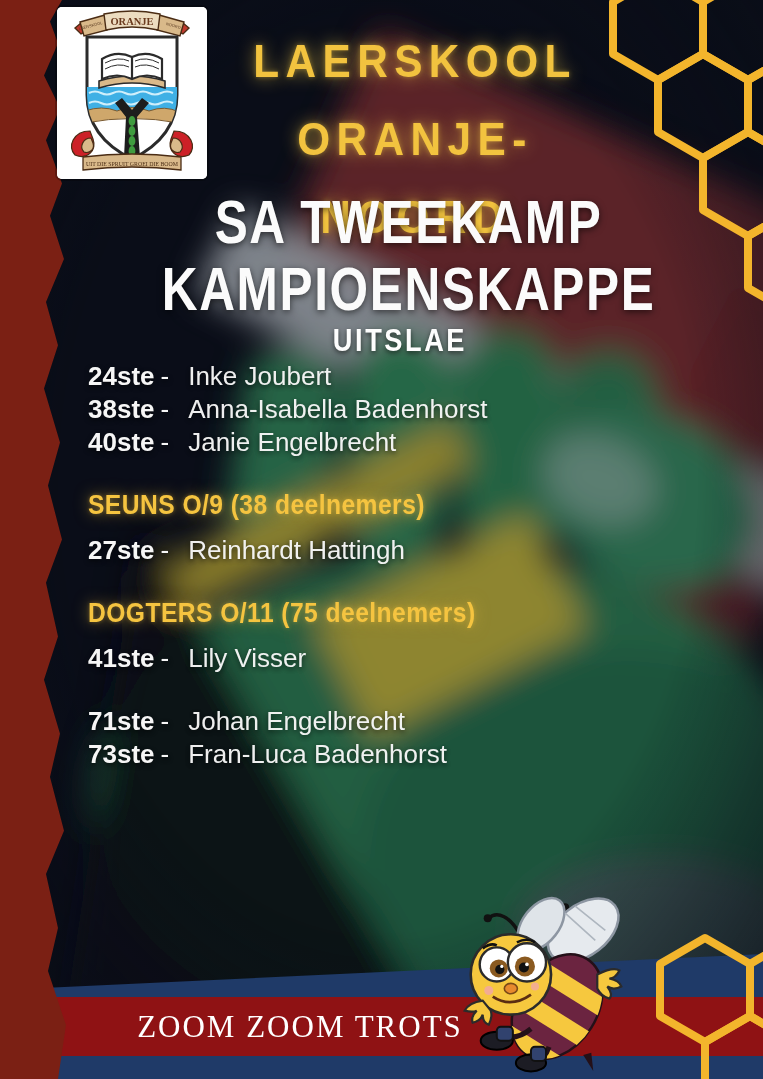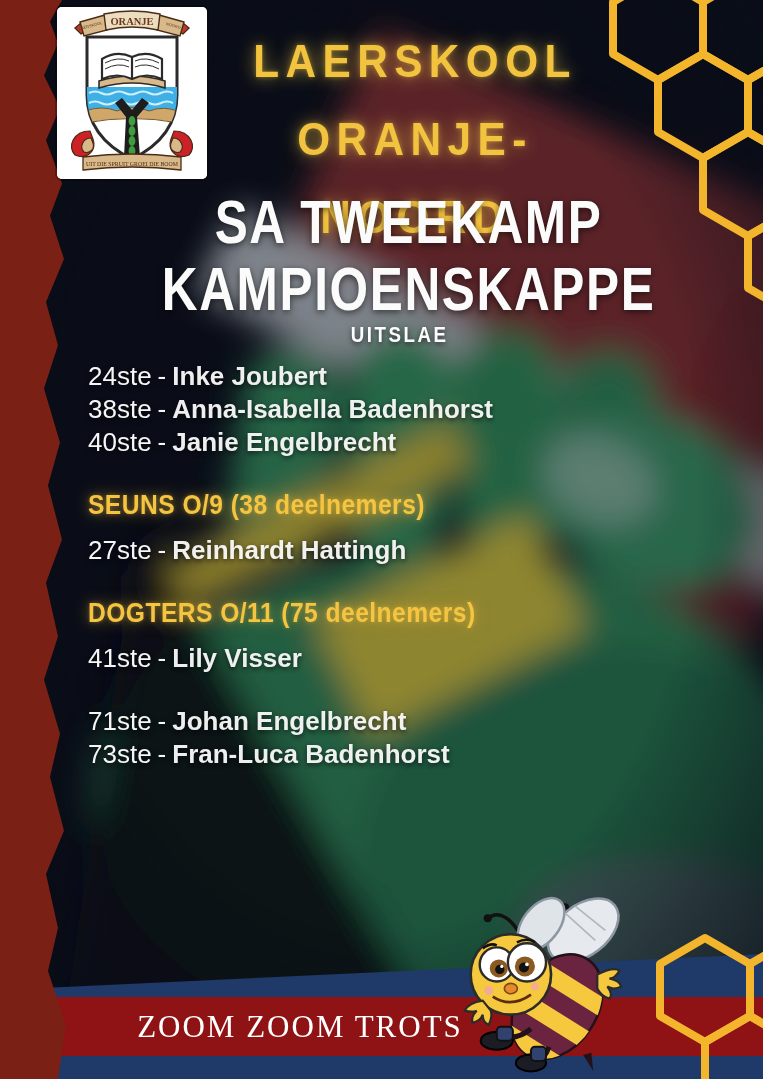--- a/index.html
+++ b/index.html
@@ -26,36 +26,36 @@
   }
   .school-title .cond{display:inline-block;transform:scaleX(.92);transform-origin:center;}
   .event-title{
     position:absolute;left:100px;top:188px;width:600px;z-index:4;text-align:center;
     color:#fbfbfb;font-weight:800;font-size:62px;line-height:67px;letter-spacing:2px;
     text-shadow:0 2px 8px rgba(0,0,0,.6);
   }
   .event-title .cond{display:inline-block;transform:scaleX(.8);transform-origin:center;}
   .uitslae{
     position:absolute;left:100px;top:322px;width:600px;z-index:4;text-align:center;
-    color:#fdfdfd;font-weight:800;font-size:22px;letter-spacing:3px;
+    color:#fdfdfd;font-weight:800;font-size:32px;letter-spacing:3px;
     text-shadow:0 2px 6px rgba(0,0,0,.6);
   }
   .uitslae .cond{display:inline-block;transform:scaleX(.85);transform-origin:center;}
   
   .results{position:absolute;left:88px;top:360px;width:600px;z-index:4;}
   .section{margin-bottom:30px;}
   .section-header{
     color:#f5c440;font-weight:800;font-size:28px;margin-bottom:13px;letter-spacing:.5px;
     text-shadow:0 0 16px rgba(246,197,68,.55),0 0 5px rgba(246,197,68,.35);
   }
   .section-header .cond{display:inline-block;transform:scaleX(.88);transform-origin:left center;}
   .row{color:#f6f6f6;font-size:26px;line-height:33px;text-shadow:0 2px 5px rgba(0,0,0,.65);}
-  .row .rank{font-weight:400;margin-top:22px;}
+  .row .rank{font-weight:700;margin-top:22px;}
   .row .sep{margin:0 6px;}
-  .row .name{font-weight:700;opacity:.97;}
+  .row .name{font-weight:400;opacity:.97;margin-left:13px;}
   .section:nth-child(4) .section-header{margin-bottom:26px;}
   
   .footer{position:absolute;left:0;top:950px;width:763px;height:129px;z-index:3;}
   .blue-wedge{
     position:absolute;left:0;top:0;width:100%;height:100%;background:#1f3a68;
     clip-path:polygon(0 40px,100% 4px,100% 100%,0 100%);
   }
   .red-band{position:absolute;left:0;top:47px;width:100%;height:59px;background:#8f1214;}
   .slogan{
     position:absolute;left:110px;top:47px;width:380px;height:46px;line-height:59px;text-align:center;

